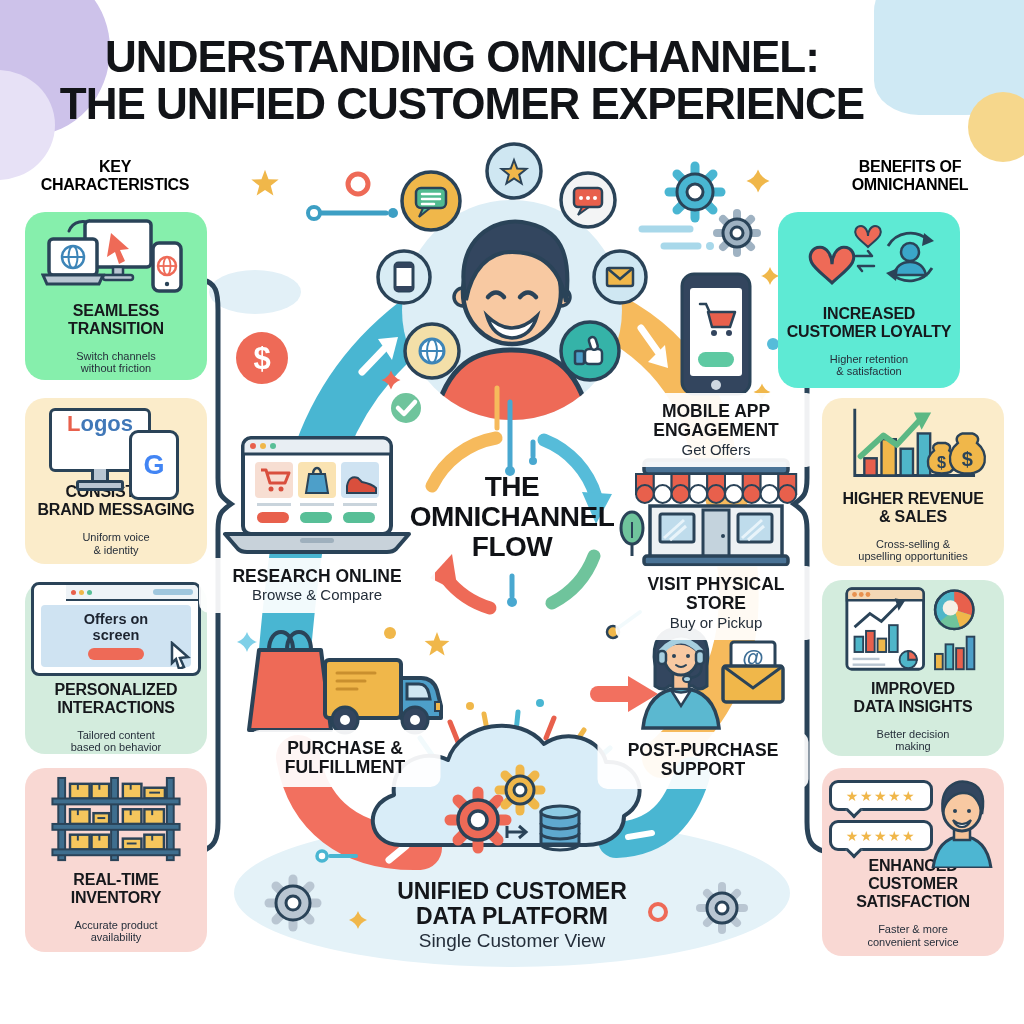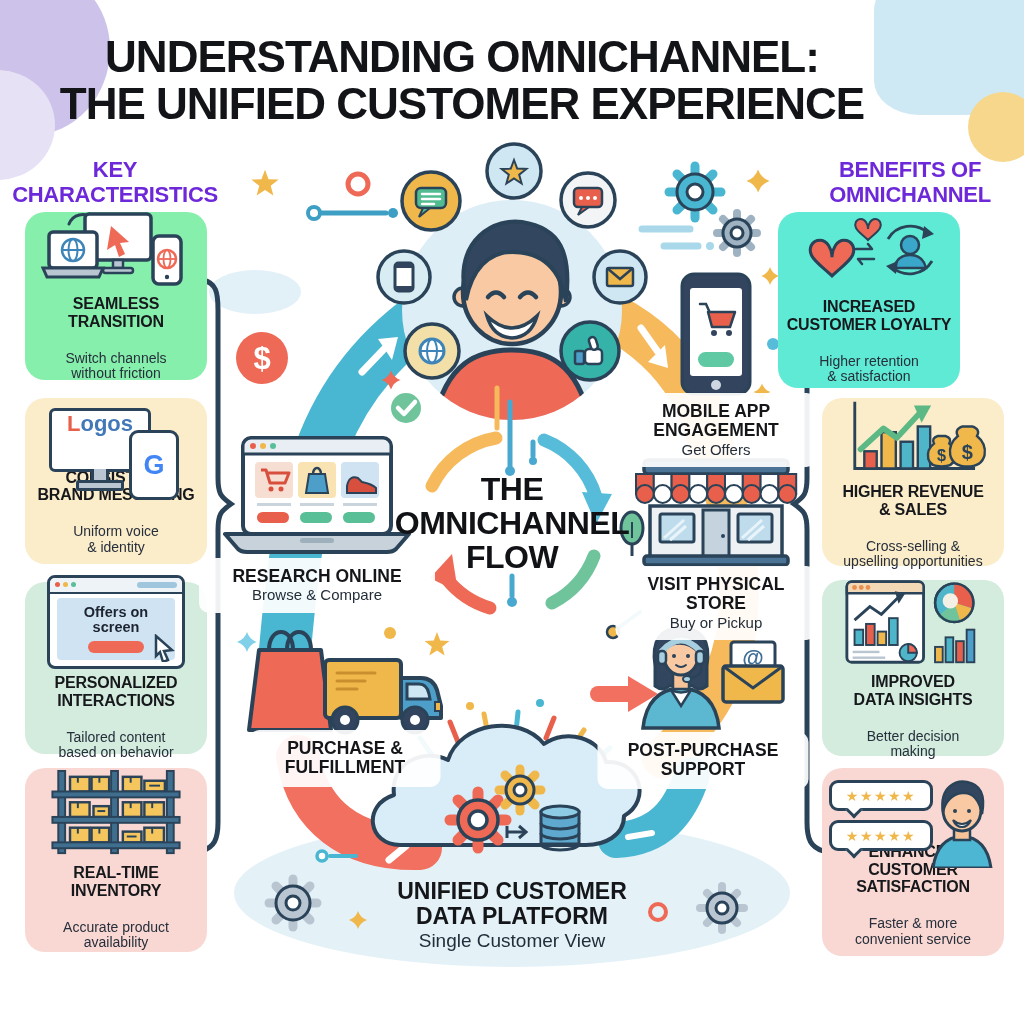--- a/index.html
+++ b/index.html
@@ -4,53 +4,53 @@
 <style>
   html,body{margin:0;padding:0;background:#888;}
   #canvas{position:relative;width:1024px;height:1024px;background:#ffffff;overflow:hidden;
     font-family:"Liberation Sans","DejaVu Sans",sans-serif;color:#1d2330;}
   .abs{position:absolute;}
   .blob{position:absolute;}
   #title{position:absolute;top:34px;left:0;width:924px;text-align:center;font-weight:bold;
     font-size:44px;line-height:1.06;letter-spacing:-1px;white-space:pre-line;color:#121418;}
   #footer{position:absolute;top:964px;left:0;width:1024px;text-align:center;font-weight:bold;
     font-size:27px;letter-spacing:-0.5px;color:#121418;}
-  .col-heading{position:absolute;font-weight:bold;font-size:22px;line-height:1.12;text-align:center;
-    white-space:pre-line;color:#6d28d9;letter-spacing:-0.3px;}
+  .col-heading{position:absolute;font-weight:bold;font-size:16px;line-height:1.12;text-align:center;
+    white-space:pre-line;color:#000000;letter-spacing:-0.3px;}
   .card{position:absolute;width:182px;border-radius:20px;display:flex;flex-direction:column;
     align-items:center;justify-content:center;text-align:center;padding:8px 6px;box-sizing:border-box;}
   .card-icon{display:flex;align-items:center;justify-content:center;}
   .card-title{font-weight:bold;font-size:16px;line-height:1.12;white-space:pre-line;letter-spacing:-0.2px;margin-top:5px;color:#16181c;}
-  .card-sub{font-size:14px;line-height:1.13;white-space:pre-line;margin-top:20px;color:#262f3b;}
+  .card-sub{font-size:11px;line-height:1.13;white-space:pre-line;margin-top:12px;color:#262f3b;}
   .stage{position:absolute;transform:translateX(-50%);text-align:center;
     background:rgba(255,255,255,0.93);border-radius:10px;padding:9px 8px;}
   .stage-title{font-weight:bold;font-size:17.5px;line-height:1.1;white-space:pre-line;color:#14161a;}
   .stage-sub{font-size:15px;line-height:1.1;margin-top:1px;color:#242e3a;}
   .platform .stage-title{font-size:23px;}
   .platform .stage-sub{font-size:19px;}
   #flow-title{position:absolute;left:512px;top:472px;transform:translateX(-50%);font-weight:bold;
-    font-size:32px;line-height:1.07;white-space:pre-line;text-align:center;letter-spacing:-0.5px;color:#101216;}
+    font-size:28px;line-height:1.07;white-space:pre-line;text-align:center;letter-spacing:-0.5px;color:#101216;}
   #jumps{position:absolute;left:232px;top:243px;width:112px;font-weight:bold;font-size:19px;
     line-height:1.12;white-space:pre-line;text-align:center;color:#1b2026;}
   
   .mini-scene{position:relative;width:150px;height:92px;}
   .mini-monitor{position:absolute;left:8px;top:2px;width:96px;height:58px;background:#fff;
     border:3.5px solid #2a4358;border-radius:6px;display:flex;align-items:flex-start;justify-content:center;}
   .mini-monitor::after{content:"";position:absolute;left:50%;bottom:-14px;transform:translateX(-50%);
     width:12px;height:11px;background:#b9c6d2;border:3px solid #2a4358;border-top:none;}
   .mini-monitor::before{content:"";position:absolute;left:50%;bottom:-22px;transform:translateX(-50%);
     width:42px;height:5px;background:#b9c6d2;border:3px solid #2a4358;border-radius:3px;}
   .logos{font-weight:bold;font-size:22px;color:#4178b8;}
   .logos::first-letter{color:#e8604c;}
   .mini-phone2{position:absolute;right:12px;top:24px;width:44px;height:64px;background:#fff;
     border:3.5px solid #2a4358;border-radius:9px;display:flex;align-items:center;justify-content:center;}
   .g-letter{font-weight:bold;font-size:27px;color:#4285f4;}
   
   .mini-browser{position:relative;width:132px;height:88px;background:#fff;border:3px solid #2a4358;
-    border-radius:8px;overflow:hidden;}
+    border-radius:8px;overflow:hidden;padding-left:32px;}
   .mb-head{height:14px;background:#eef3f7;border-bottom:2.5px solid #2a4358;display:flex;
     align-items:center;gap:3px;padding:0 5px;}
   .mb-dot{width:5px;height:5px;border-radius:50%;}
   .mb-addr{margin-left:auto;width:40px;height:6px;background:#9fc6dd;border-radius:3px;}
   .mb-body{position:absolute;left:7px;right:7px;top:20px;bottom:6px;background:#cfe3f2;border-radius:4px;
     display:flex;flex-direction:column;align-items:center;justify-content:center;}
   .mb-text{font-weight:bold;font-size:14.5px;line-height:1.05;white-space:pre-line;color:#1d2430;}
   .mb-pill{width:56px;height:12px;background:#ee6a57;border-radius:6px;margin-top:5px;}
   .mb-cursor{position:absolute;right:4px;bottom:4px;}
   

